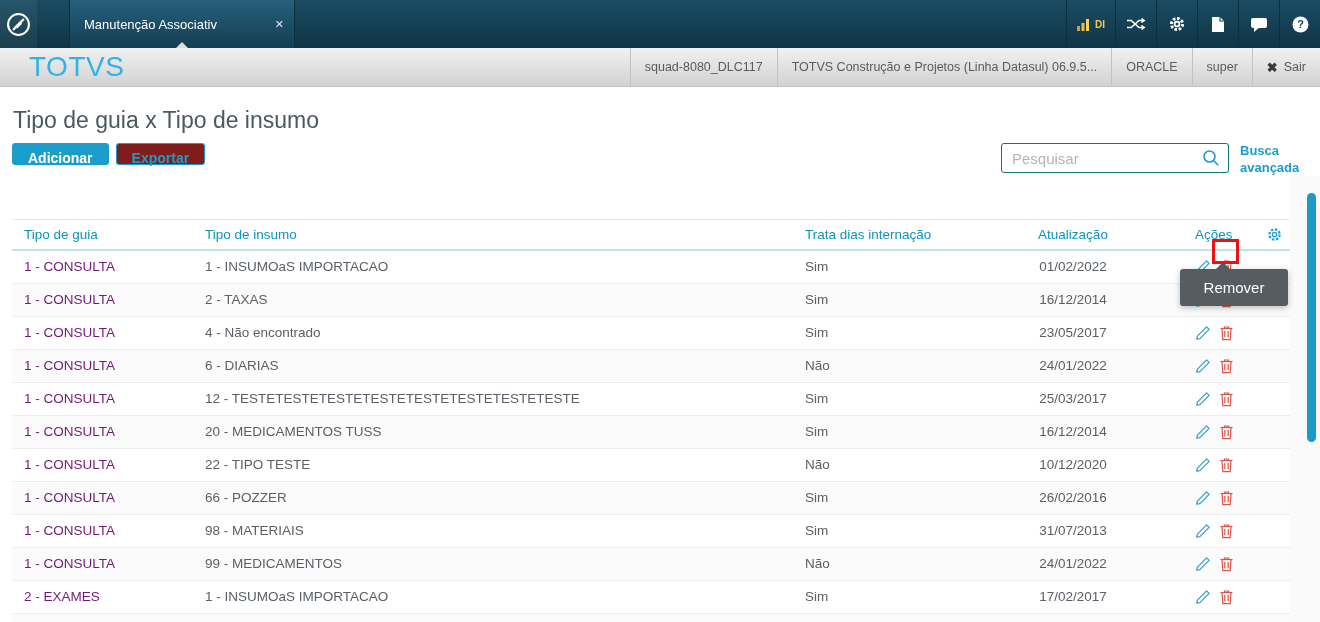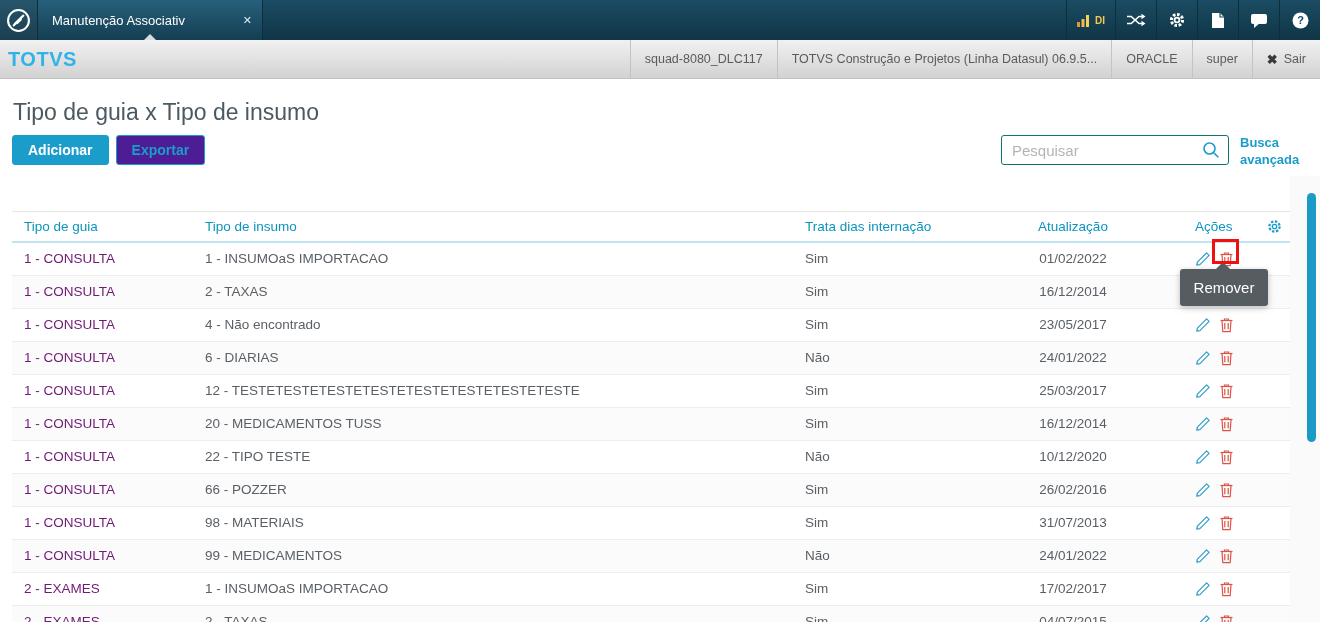--- a/index.html
+++ b/index.html
@@ -2,47 +2,47 @@
 <html><head>
 <meta charset="utf-8">
 <style>
   html,body{margin:0;padding:0;}
   body{
     width:1320px;height:622px;position:relative;overflow:hidden;
     font-family:"Liberation Sans",sans-serif;background:#ffffff;
     -webkit-font-smoothing:antialiased;
   }
   
-  .titlebar{height:40px;background:linear-gradient(#1b4c63,#0f3546);display:flex;align-items:stretch;}
+  .titlebar{height:48px;background:linear-gradient(#1b4c63,#0f3546);display:flex;align-items:stretch;gap:32px;}
   .logo-cell{width:37px;display:flex;align-items:center;justify-content:center;background:rgba(255,255,255,0.05);}
   .tab{width:200px;display:flex;align-items:center;padding:0 10px 0 14px;
        background:linear-gradient(#27607b,#143e52);border-left:1px solid #0c2f3f;border-right:1px solid #0c2f3f;
        position:relative;color:#fff;font-size:13px;cursor:pointer;}
   .tab-label{flex:1;white-space:nowrap;overflow:hidden;}
   .tab-close{margin-left:10px;font-size:11px;color:#dcebf2;}
   .tab::after{content:"";position:absolute;bottom:0;left:50%;margin-left:-6px;
        border-left:6px solid transparent;border-right:6px solid transparent;border-bottom:6px solid #dcdcdc;}
   .topbar-spacer{flex:1;}
   .top-icons{display:flex;align-items:stretch;}
   .top-icon{width:40px;border-left:1px solid #0c2f3f;display:flex;align-items:center;justify-content:center;cursor:pointer;}
   .top-icon.wide{width:48px;gap:3px;}
   .di-label{color:#f3c94f;font-size:10px;font-weight:bold;}
   
   .envbar{height:38px;background:linear-gradient(#f1f1f1,#d2d2d2);border-bottom:1px solid #c2c2c2;display:flex;align-items:stretch;}
-  .brand{display:flex;align-items:center;padding-left:8px;color:#2fb3e8;font-size:20px;font-weight:bold;letter-spacing:0.5px;}
+  .brand{display:flex;align-items:center;padding-left:29px;color:#2fb3e8;font-size:28px;font-weight:normal;letter-spacing:0.5px;}
   .env-items{margin-left:auto;display:flex;align-items:stretch;}
   .env-item{display:flex;align-items:center;padding:0 14px;border-left:1px solid #c3c3c3;font-size:12.5px;color:#5b5b5b;white-space:nowrap;}
   .env-exit{cursor:pointer;}
   .env-exit .x{color:#3a3a3a;font-weight:bold;margin-right:6px;font-size:13px;}
   
   .page-title{font-size:23px;color:#4b5960;font-weight:400;margin:20px 16px 0 13px;}
   .toolbar{display:flex;align-items:flex-start;margin:9px 14px 0 12px;}
-  .btn{font-size:14px;font-weight:bold;padding:0 15px;height:30px;line-height:28px;border-radius:3px;cursor:pointer;box-sizing:border-box;}
+  .btn{font-size:14px;font-weight:bold;padding:0 15px;height:22px;line-height:28px;border-radius:3px;cursor:pointer;box-sizing:border-box;}
   .btn-primary{background:#1b9dcb;color:#fff;border:1px solid #1b9dcb;}
-  .btn-secondary{background:#4c1d95;color:#1b9dcb;border:1px solid #1b9dcb;margin-left:7px;}
+  .btn-secondary{background:#7f1d1d;color:#1b9dcb;border:1px solid #1b9dcb;margin-left:7px;}
   .search-wrap{margin-left:auto;position:relative;width:228px;}
   .search-input{width:228px;height:30px;box-sizing:border-box;border:1px solid #0f766e;border-radius:3px;
        padding:0 34px 0 10px;font-size:15px;color:#555;font-family:"Liberation Sans",sans-serif;outline:none;}
   .search-input::placeholder{color:#b4b4b4;}
   .search-icon{position:absolute;right:9px;top:6px;cursor:pointer;}
   .adv-link{width:66px;margin-left:11px;color:#1b9dcb;font-size:13px;line-height:1.3;font-weight:600;cursor:pointer;}
   
   .tablegrid{margin:42px 0 0 12px;width:1278px;}
   .thead{display:flex;align-items:center;height:29px;border-top:1px solid #e6e6e6;border-bottom:2px solid #bfe3f1;
        color:#0d94bd;font-size:13.5px;}
@@ -53,21 +53,21 @@
   .c3{width:240px;padding-left:12px;box-sizing:border-box;}
   .c4{width:150px;padding-right:70px;box-sizing:border-box;text-align:center;}
   .c5{width:75px;padding-left:12px;box-sizing:border-box;display:flex;align-items:center;gap:8px;}
   .c6{width:32px;display:flex;align-items:center;justify-content:center;}
   .row-link{color:#701a75;text-decoration:none;cursor:pointer;}
   .icon-btn{display:inline-flex;cursor:pointer;}
   
   .scroll-strip{position:absolute;right:0;top:176px;width:30px;height:446px;background:#fafafa;}
   .scrollbar-thumb{position:absolute;right:4px;top:193px;width:9px;height:249px;background:#199bc5;border-radius:5px;cursor:pointer;}
   .highlight-box{position:absolute;left:1212px;top:239px;width:27px;height:25px;border:3px solid #f01010;box-sizing:border-box;z-index:6;}
-  .tooltip{position:absolute;left:1180px;top:269px;width:88px;height:37px;background:#555d63;border-radius:3px;z-index:5;
+  .tooltip{position:absolute;left:1180px;top:269px;width:108px;height:37px;background:#555d63;border-radius:3px;z-index:5;
        color:#fff;font-size:15px;display:flex;align-items:center;justify-content:center;box-shadow:0 2px 6px rgba(0,0,0,0.25);}
   .tooltip::before{content:"";position:absolute;top:-7px;left:36px;border-left:7px solid transparent;
        border-right:7px solid transparent;border-bottom:7px solid #555d63;}
 </style>
 </head>
 <body>
 
 <div class="titlebar">
   <div class="logo-cell">
     <svg width="25" height="25" viewBox="0 0 24 24">

